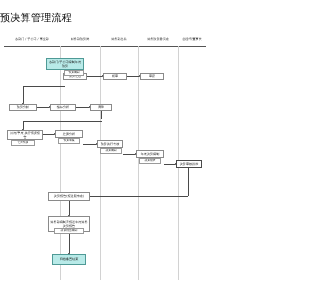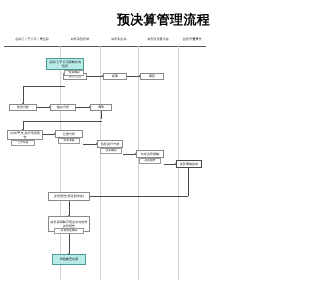--- a/index.html
+++ b/index.html
@@ -8,22 +8,22 @@
     background:#ffffff;
     font-family:"DejaVu Sans","Liberation Sans",sans-serif;
     overflow:hidden;
     position:relative;
   }
   #page{position:absolute;left:0;top:0;width:210px;height:297px;}
 
   
   .title{
     position:absolute;left:0;top:11px;width:210px;
-    text-align:right;
-    font-size:13px;font-weight:bold;color:#000;
+    text-align:left;
+    font-size:10px;font-weight:normal;color:#000;
     letter-spacing:0.3px;
   }
 
   
   .hdr-row{position:absolute;left:4px;top:36px;width:202px;height:9px;}
   .hdr{
     position:absolute;top:0;
     font-size:3.1px;color:#2b2b2b;
     text-align:center;white-space:nowrap;
     line-height:5px;

